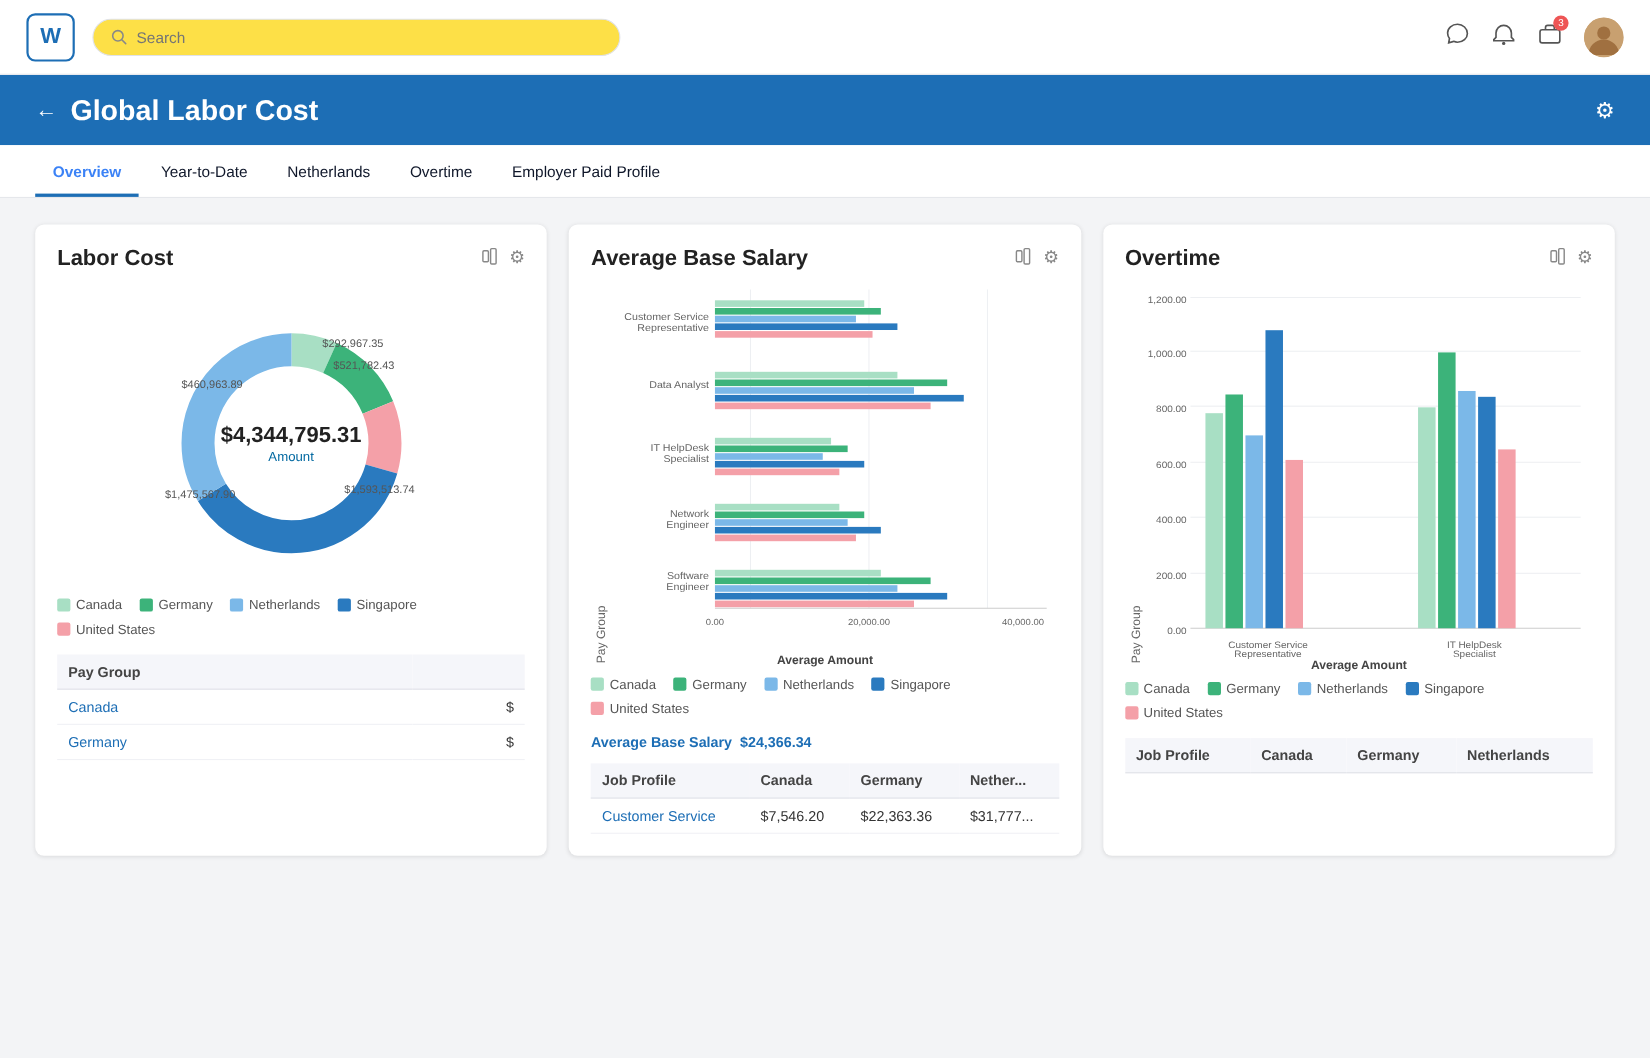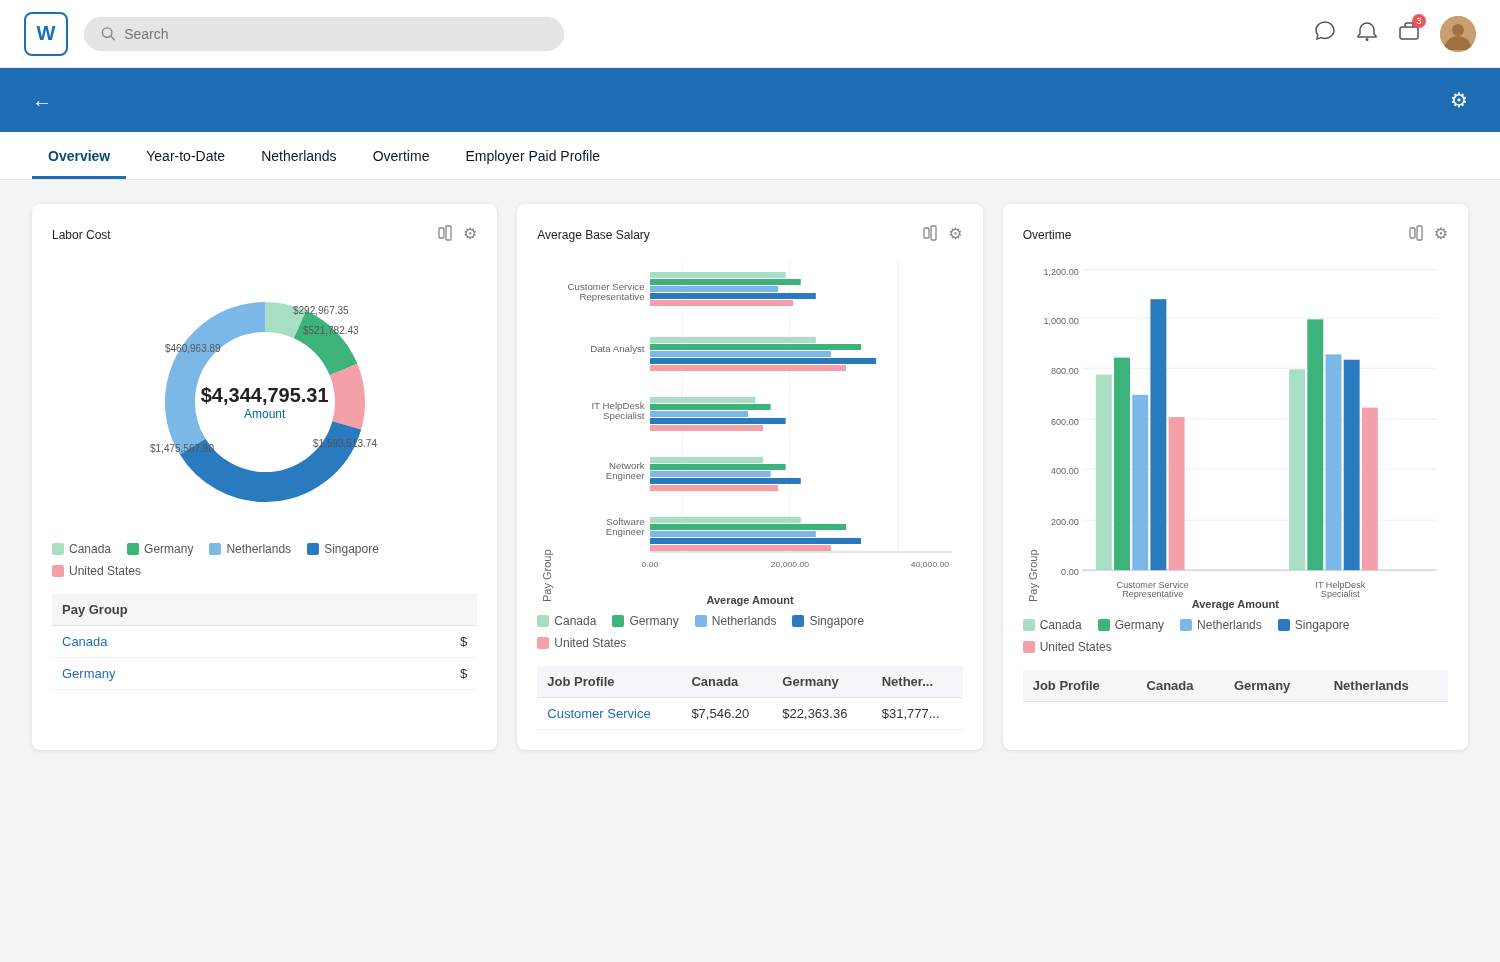--- a/index.html
+++ b/index.html
@@ -26,21 +26,21 @@
       margin-right: 16px;
     }
     .logo-w {
       color: #1d6eb5;
       font-weight: bold;
       font-size: 20px;
     }
     .search-bar {
       display: flex;
       align-items: flex-end;
-      background: #e5e5e5;
+      background: #fde047;
       border: 1px solid #e0e2e8;
       border-radius: 20px;
       padding: 8px 16px;
       width: 480px;
       gap: 8px;
     }
     .search-bar input {
       border: none;
       background: transparent;
       outline: none;
@@ -124,21 +124,21 @@
     .tab {
       padding: 12px 16px;
       font-size: 14px;
       color: #0f172a;
       cursor: pointer;
       border-bottom: 3px solid transparent;
       margin-right: 4px;
       white-space: nowrap;
     }
     .tab.active {
-      color: #0c4a6e;
+      color: #3b82f6;
       border-bottom: 3px solid #1d6eb5;
       font-weight: 600;
     }
 
     
     .content-area {
       padding: 24px 32px;
       display: flex;
       gap: 20px;
     }
@@ -152,22 +152,22 @@
       flex: 1;
       min-width: 0;
     }
     .card-header {
       display: flex;
       align-items: center;
       justify-content: space-between;
       margin-bottom: 16px;
     }
     .card-title {
-      font-size: 12px;
-      font-weight: 400;
+      font-size: 20px;
+      font-weight: 700;
       color: #222;
     }
     .card-icons {
       display: flex;
       gap: 8px;
       color: #888;
       font-size: 16px;
     }
 
     
@@ -289,20 +289,21 @@
         <circle cx="18" cy="18" r="18" fill="#c8a070"></circle>
         <circle cx="18" cy="14" r="6" fill="#a07040"></circle>
         <path d="M4 34c0-7.7 6.3-14 14-14s14 6.3 14 14" fill="#a07040"></path>
       </svg>
     </div>
   </div>
 </div>
 
 <div class="page-header">
   <span class="back-btn">←</span>
+  <h1 class="page-title">Global Labor Cost</h1>
   <span class="settings-icon">⚙</span>
 </div>
 
 <div class="tabs-bar">
   <div class="tab active">Overview</div>
   <div class="tab">Year-to-Date</div>
   <div class="tab">Netherlands</div>
   <div class="tab">Overtime</div>
   <div class="tab">Employer Paid Profile</div>
 </div>
@@ -483,20 +484,24 @@
       <div class="legend-item">
         <div class="legend-dot" style="background:#2a7abf"></div>
         <span>Singapore</span>
       </div>
       <div class="legend-item">
         <div class="legend-dot" style="background:#f4a0a8"></div>
         <span>United States</span>
       </div>
     </div>
 
+    <div class="stat-line">
+      <span>Average Base Salary</span>
+      &nbsp;<span>$24,366.34</span>
+    </div>
 
     <table class="data-table">
       <thead>
         <tr>
           <th>Job Profile</th>
           <th>Canada</th>
           <th>Germany</th>
           <th>Nether...</th>
         </tr>
       </thead>

